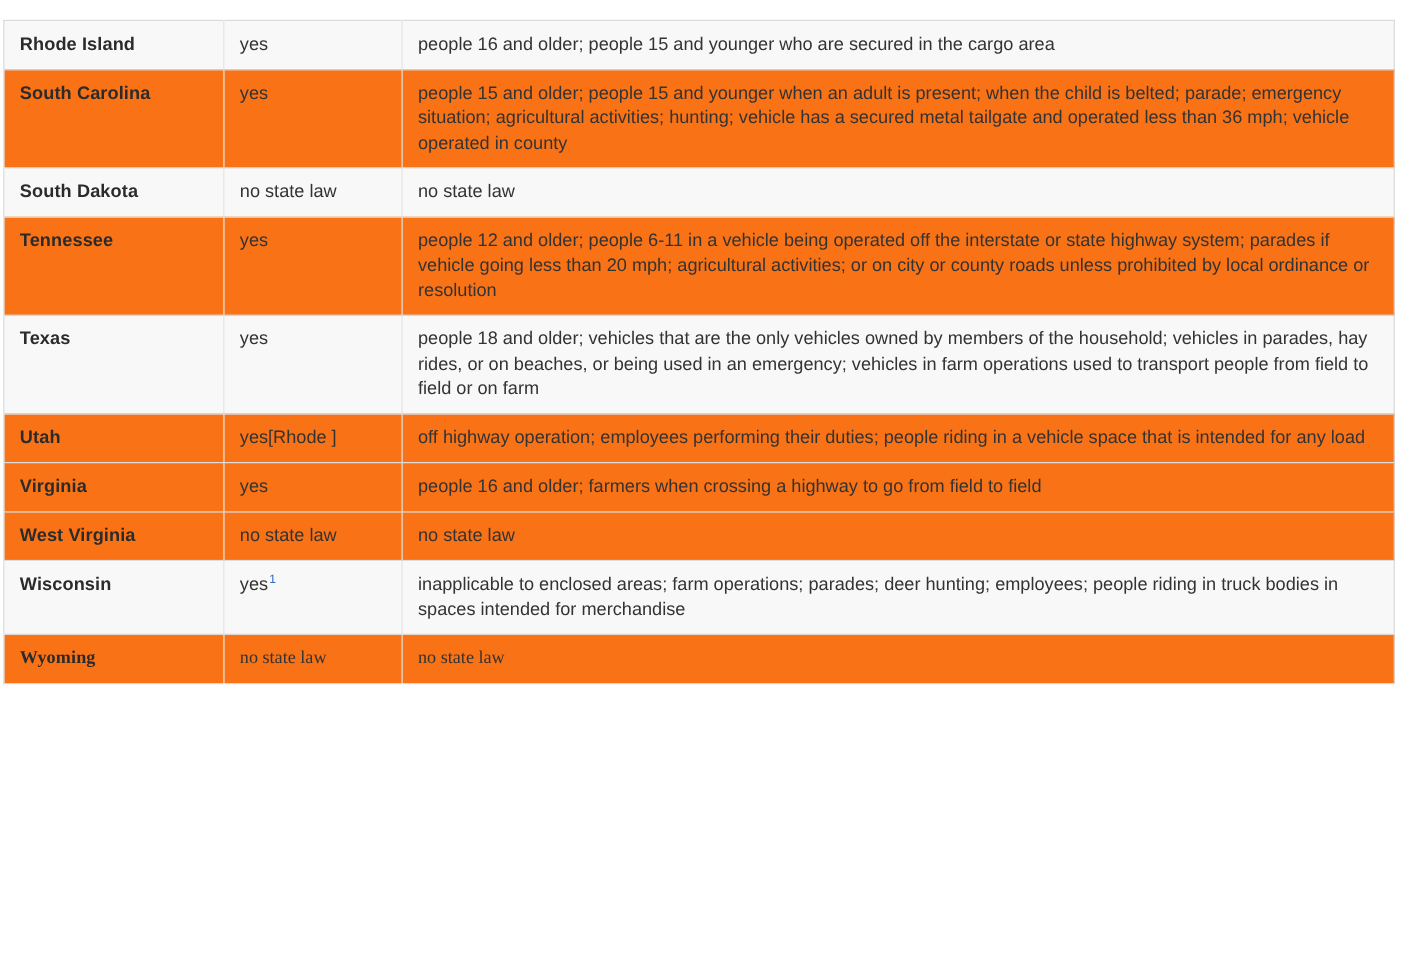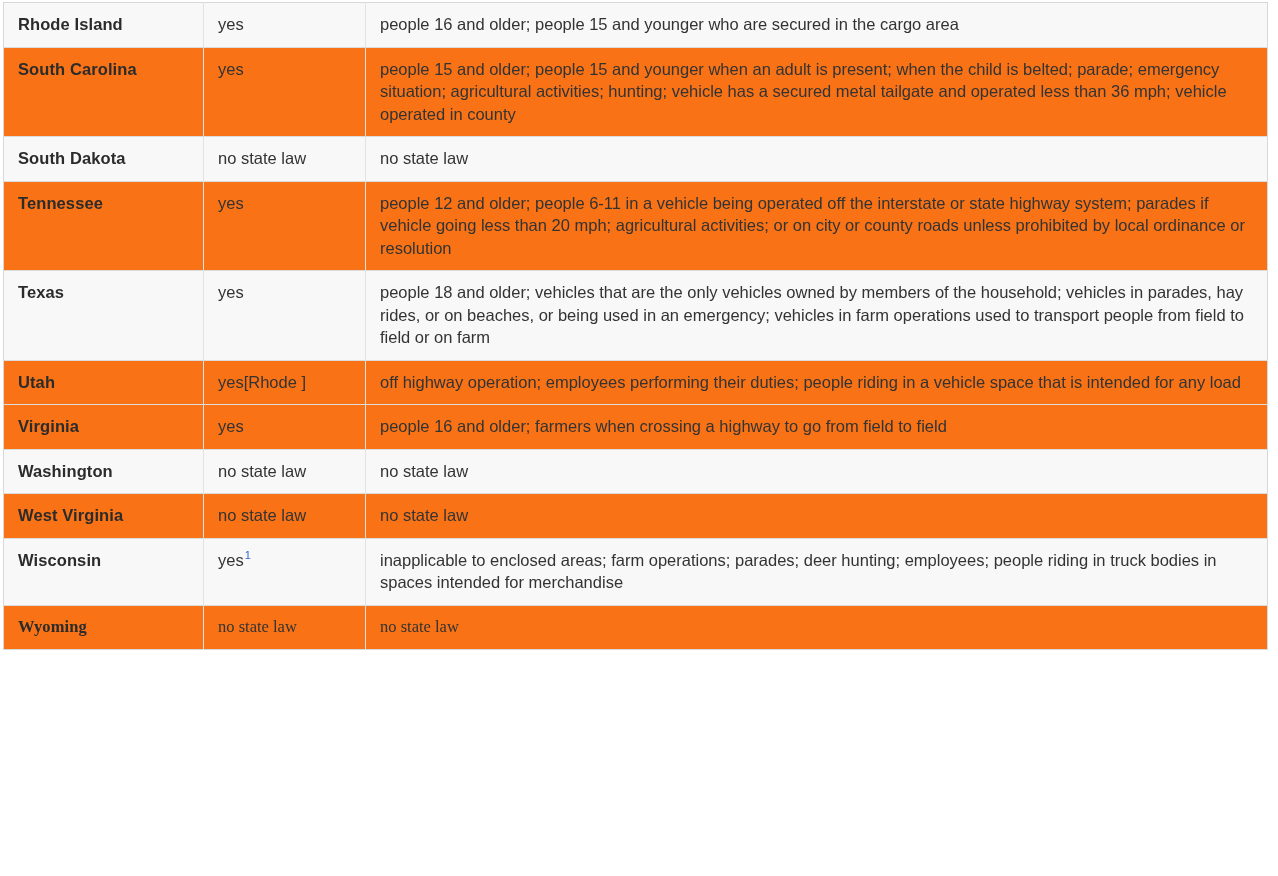--- a/index.html
+++ b/index.html
@@ -13,21 +13,21 @@
     height: 876px;
     overflow: hidden;
     font-family: "Liberation Sans", sans-serif;
     color: #333333;
     -webkit-font-smoothing: antialiased;
   }
 
   .table-viewport {
     position: absolute;
     left: 0;
-    top: 0;
+    top: 16px;
     width: 1270px;
     
     padding-top: 2px;
     box-sizing: border-box;
   }
 
   table.law-table {
     border-collapse: collapse;
     table-layout: fixed;
     width: 1264px;
@@ -124,25 +124,20 @@
         <tr>
           <td class="state-cell">Utah</td>
           <td class="allow-cell"><span>yes[Rhode ]</span></td>
           <td class="except-cell">off highway operation; employees performing their duties; people riding in a vehicle space that is intended for any load</td>
         </tr>
         <tr>
           <td class="state-cell">Virginia</td>
           <td class="allow-cell"><span>yes</span></td>
           <td class="except-cell">people 16 and older; farmers when crossing a highway to go from field to field</td>
         </tr>
-        <tr class="alt">
-          <td class="state-cell">Washington</td>
-          <td class="allow-cell"><span>no state law</span></td>
-          <td class="except-cell">no state law</td>
-        </tr>
         <tr>
           <td class="state-cell">West Virginia</td>
           <td class="allow-cell"><span>no state law</span></td>
           <td class="except-cell">no state law</td>
         </tr>
         <tr class="alt">
           <td class="state-cell">Wisconsin</td>
           <td class="allow-cell"><span>yes</span><sup class="fn">1</sup></td>
           <td class="except-cell">inapplicable to enclosed areas; farm operations; parades; deer hunting; employees; people riding in truck bodies in spaces intended for merchandise</td>
         </tr>

